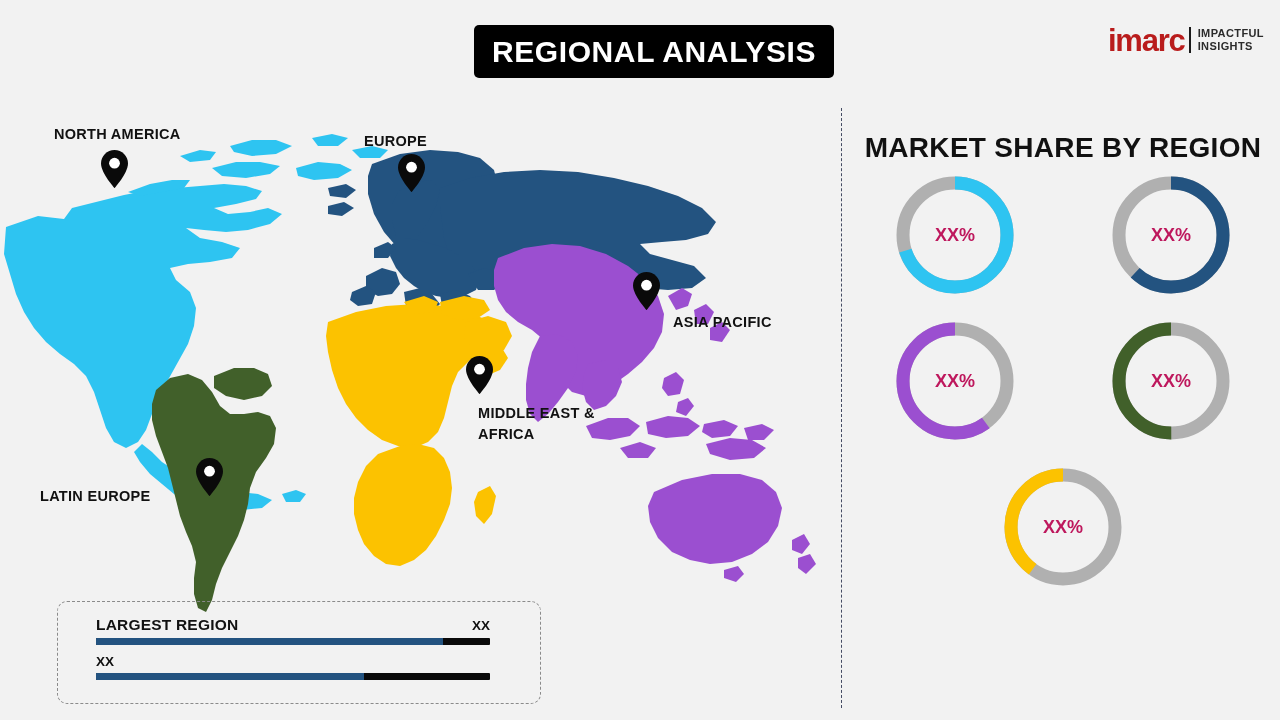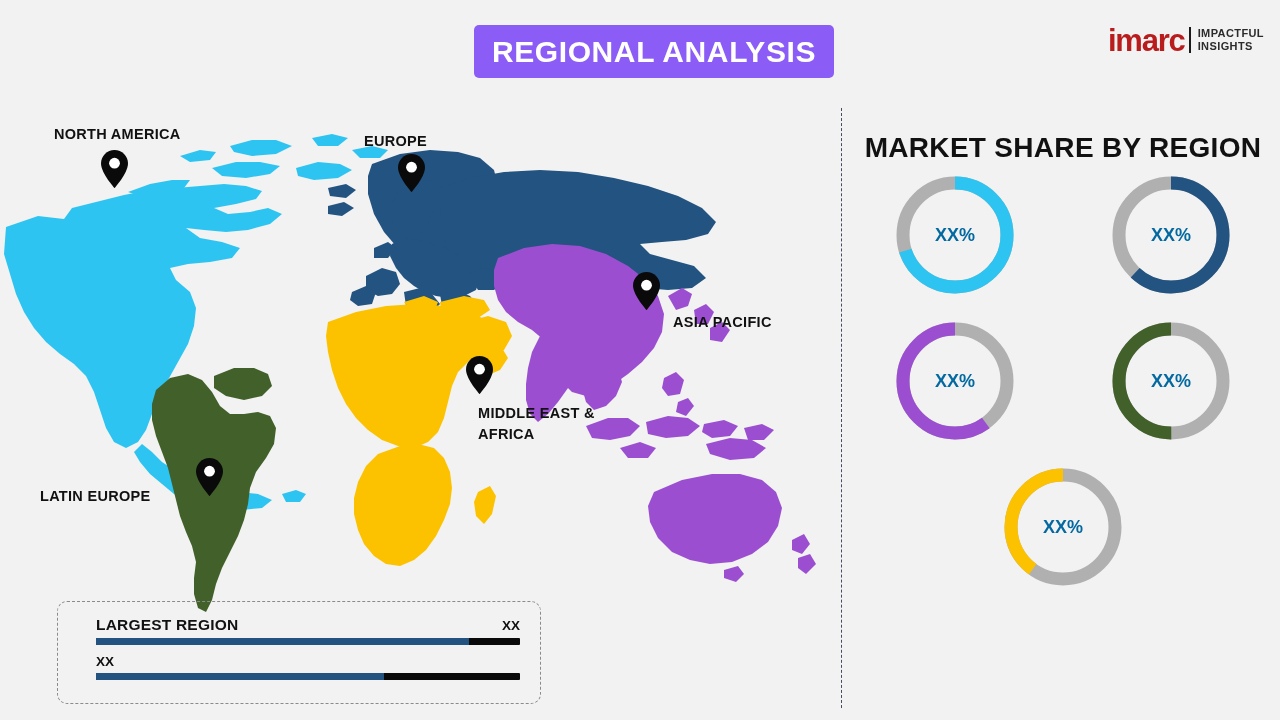--- a/index.html
+++ b/index.html
@@ -19,21 +19,21 @@
     overflow: hidden;
   }
 
   
   #title-banner {
     position: absolute;
     left: 474px;
     top: 25px;
     width: 360px;
     height: 53px;
-    background: #8b5cf6;
+    background: #000000;
     border-radius: 5px;
     display: flex;
     align-items: center;
     justify-content: center;
   }
   #title-text {
     color: #ffffff;
     font-size: 30px;
     font-weight: bold;
     letter-spacing: 0.6px;
@@ -131,21 +131,21 @@
   
   #legend-box {
     position: absolute;
     left: 57px;
     top: 601px;
     width: 484px;
     height: 103px;
     border: 1.6px dashed #8b8b8b;
     border-radius: 10px;
     box-sizing: border-box;
-    padding: 14px 20px 0 38px;
+    padding: 14px 50px 0 38px;
   }
   .legend-row { margin-bottom: 9px; }
   .legend-row:last-child { margin-bottom: 0; }
   .legend-row-top {
     display: flex;
     align-items: baseline;
     justify-content: space-between;
   }
   .legend-name {
     font-size: 15.5px;
@@ -217,21 +217,21 @@
     position: absolute;
     left: 0;
     top: 0;
     width: 130px;
     height: 130px;
     display: flex;
     align-items: center;
     justify-content: center;
     font-size: 18px;
     font-weight: bold;
-    color: #0369a1;
+    color: #be185d;
   }
 </style>
 </head>
 <body>
 
 <div id="stage">
 
   <div id="title-banner">
     <div id="title-text">REGIONAL ANALYSIS</div>
   </div>

